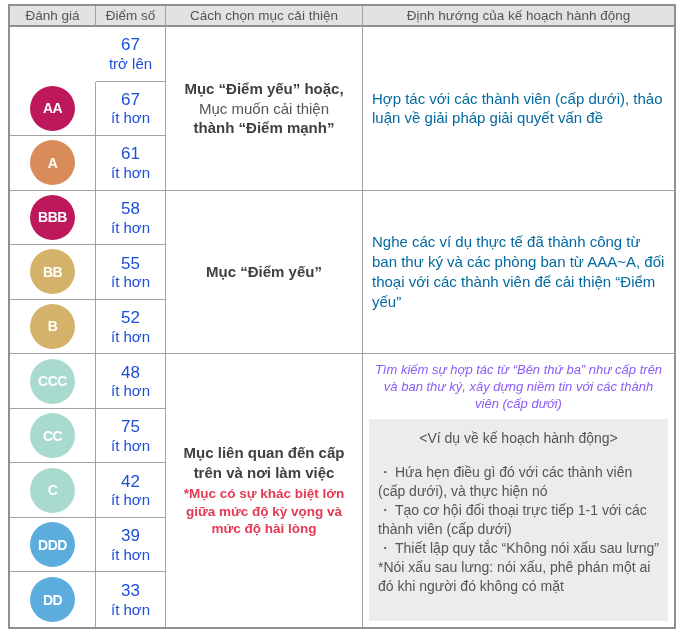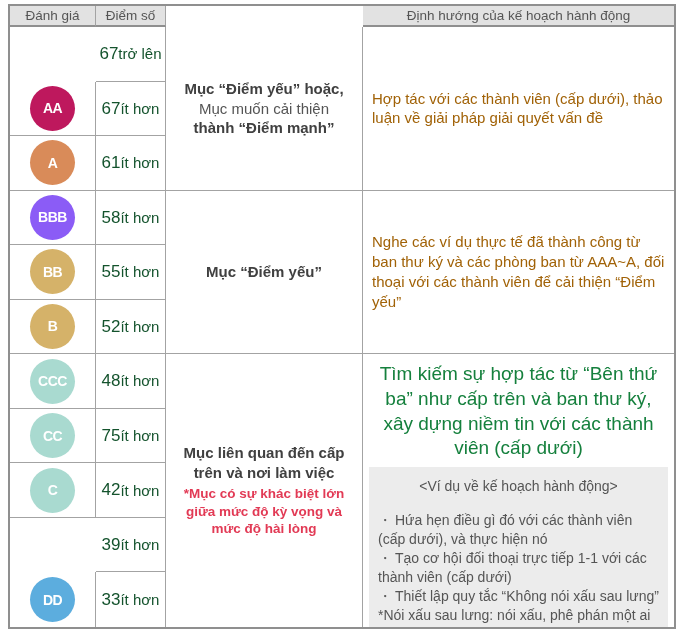--- a/index.html
+++ b/index.html
@@ -23,34 +23,34 @@
   .cell.no-b{border-bottom:none;}
   .hdr{
     background:#e2e2e2;color:#555;font-size:13.5px;
     border-bottom:2px solid #8f8f8f;
   }
   .badge{
     width:45px;height:45px;border-radius:50%;
     display:flex;align-items:center;justify-content:center;
     color:#fff;font-weight:bold;font-size:14px;letter-spacing:-0.5px;
   }
-  .score{flex-direction:row;line-height:1.15;color:#14532d;}
+  .score{flex-direction:column;line-height:1.15;color:#1d4ed8;}
   .score .num{font-size:17px;}
   .score .unit{font-size:15px;}
   .sel{flex-direction:column;text-align:center;color:#555;font-size:15px;line-height:1.3;padding:0 6px;}
   .sel .b{font-weight:bold;color:#404040;text-align:center;}
   .sel .note{
     margin-top:3px;font-size:13.5px;line-height:1.3;font-weight:bold;padding:0 4px;
   }
-  .dir{color:#a16207;font-size:15px;line-height:1.32;justify-content:flex-start;text-align:left;padding:0 9px;}
+  .dir{color:#0369a1;font-size:15px;line-height:1.32;justify-content:flex-start;text-align:left;padding:0 9px;}
   .dir-stack{
     flex-direction:column;justify-content:flex-start;align-items:stretch;
     padding:6px 6px 6px 6px;
   }
-  .dir-intro{text-align:center;color:#15803d;font-size:19px;line-height:1.3;padding:2px 2px 0 2px;}
+  .dir-intro{text-align:center;color:#8b5cf6;font-size:13px;line-height:1.3;padding:2px 2px 0 2px;font-style:italic;}
   .example-box{
     margin-top:6px;background:#ececec;color:#555;
     font-size:14px;line-height:1.36;text-align:left;
     padding:10px 9px 12px 9px;flex:1;
   }
   .example-title{text-align:center;margin-bottom:15px;}
   .example-item{margin:0;}
   .example-item .bullet{margin-right:3px;}
   .footnote{margin:0;}
 </style>
@@ -58,20 +58,23 @@
 <body>
 
 <div class="page">
   <div class="grid">
 
     <div class="cell hdr" style="grid-column:1;grid-row:1">
         <span>Đánh giá</span>
       </div>
     <div class="cell hdr" style="grid-column:2;grid-row:1">
         <span>Điểm số</span>
+      </div>
+    <div class="cell hdr" style="grid-column:3;grid-row:1">
+        <span>Cách chọn mục cải thiện</span>
       </div>
     <div class="cell hdr no-r" style="grid-column:4;grid-row:1">
         <span>Định hướng của kế hoạch hành động</span>
       </div>
 
     <div class="cell score" style="grid-column:2;grid-row:2">
         <span class="num">67</span>
         <span class="unit">trở lên</span>
       </div>
 
@@ -85,21 +88,21 @@
 
     <div class="cell" style="grid-column:1;grid-row:4">
         <span class="badge" style="background: rgb(217, 139, 89);">A</span>
       </div>
     <div class="cell score" style="grid-column:2;grid-row:4">
         <span class="num">61</span>
         <span class="unit">ít hơn</span>
       </div>
 
     <div class="cell" style="grid-column:1;grid-row:5">
-        <span class="badge" style="background: #8b5cf6;">BBB</span>
+        <span class="badge" style="background: #be185d;">BBB</span>
       </div>
     <div class="cell score" style="grid-column:2;grid-row:5">
         <span class="num">58</span>
         <span class="unit">ít hơn</span>
       </div>
 
     <div class="cell" style="grid-column:1;grid-row:6">
         <span class="badge" style="background: rgb(213, 178, 105);">BB</span>
       </div>
     <div class="cell score" style="grid-column:2;grid-row:6">
@@ -132,20 +135,23 @@
       </div>
 
     <div class="cell" style="grid-column:1;grid-row:10">
         <span class="badge" style="background: rgb(169, 218, 208);">C</span>
       </div>
     <div class="cell score" style="grid-column:2;grid-row:10">
         <span class="num">42</span>
         <span class="unit">ít hơn</span>
       </div>
 
+    <div class="cell" style="grid-column:1;grid-row:11">
+        <span class="badge" style="background: rgb(92, 173, 222);">DDD</span>
+      </div>
     <div class="cell score" style="grid-column:2;grid-row:11">
         <span class="num">39</span>
         <span class="unit">ít hơn</span>
       </div>
 
     <div class="cell no-b" style="grid-column:1;grid-row:12">
         <span class="badge" style="background: rgb(92, 173, 222);">DD</span>
       </div>
     <div class="cell score no-b" style="grid-column:2;grid-row:12">
         <span class="num">33</span>

